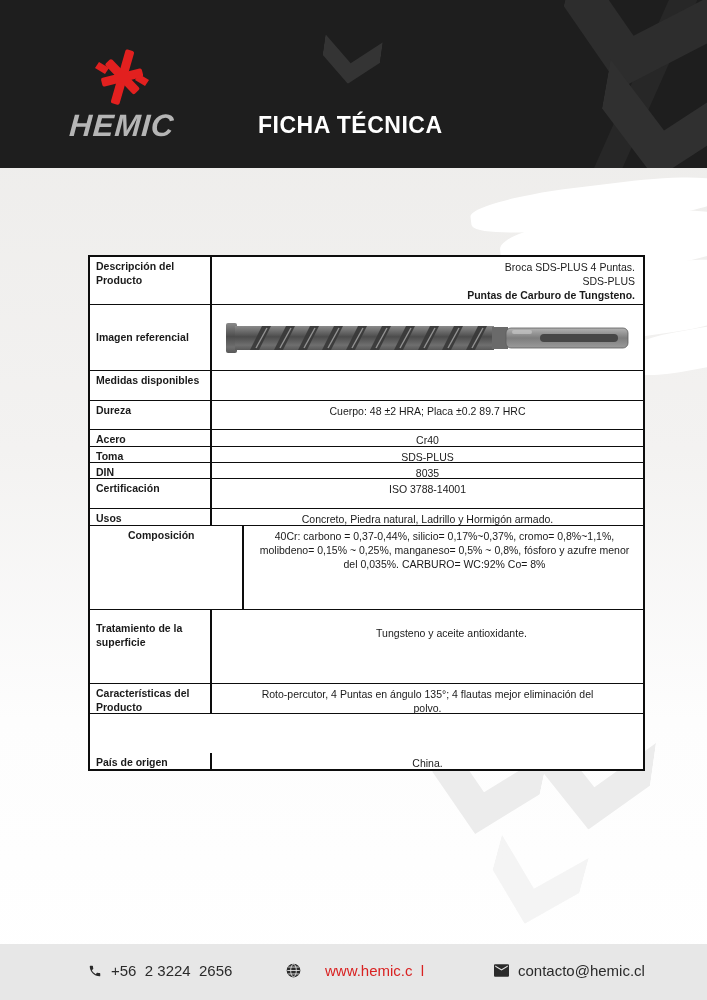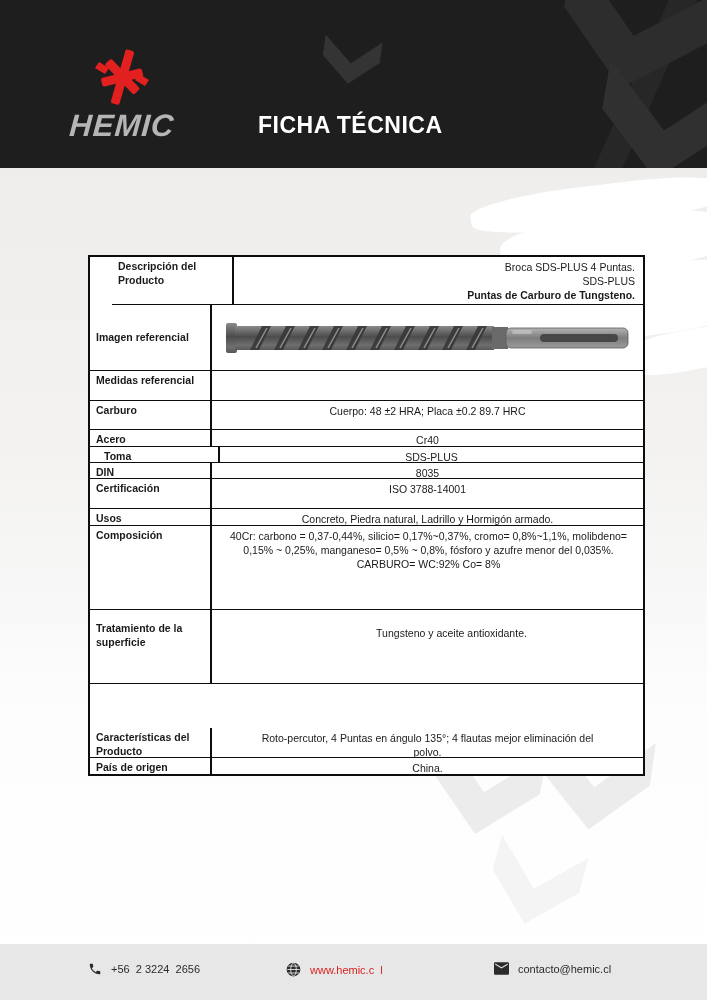--- a/index.html
+++ b/index.html
@@ -40,62 +40,62 @@
   .wm1{left:430px;top:740px;width:110px;height:95px;transform:rotate(12deg);}
   .wm2{left:540px;top:735px;width:110px;height:95px;transform:rotate(8deg);}
   .wm3{left:490px;top:845px;width:90px;height:80px;transform:rotate(15deg);opacity:.6;}
   
   .spec-table{
     position:absolute;left:88px;top:255px;width:557px;
     background:#fff;border:2px solid var(--table-border,#0d0d0d);
     box-sizing:border-box;
   }
   .trow{display:flex;border-bottom:1.5px solid var(--table-border,#0d0d0d);box-sizing:border-box;}
-  .trow:last-child{border-bottom:none;}
+  .trow:last-child{border-bottom:none;margin-top:39px;}
   .tlabel{
     width:122px;flex:0 0 122px;border-right:2px solid var(--table-border,#0d0d0d);
     font-weight:700;font-size:10.5px;line-height:1.3;color:#1a1a1a;
     padding:3px 4px 2px 6px;box-sizing:border-box;
   }
   .tvalue{
     flex:1;font-size:10.5px;line-height:1.35;color:#1a1a1a;
     text-align:center;padding:3px 8px 2px 8px;box-sizing:border-box;
   }
   .vline{display:block;text-align:right;}
   .vbold{font-weight:700;}
-  .r-desc{height:48px;margin-left:22px;}
+  .r-desc{height:48px;}
   .r-img{height:66px;justify-content:center;}
   .r-img .tlabel{display:flex;align-items:center;}
   .r-img .tvalue{display:flex;align-items:center;justify-content:center;padding:2px;}
   .r-med{height:30px;}
   .r-dur{height:29px;}
   .r-acero{height:17px;}
-  .r-toma{height:16px;padding-left:8px;}
+  .r-toma{height:16px;}
   .r-din{height:16px;}
   .r-cert{height:30px;}
   .r-usos{height:17px;justify-content:space-between;}
-  .r-comp{height:84px;}
+  .r-comp{height:84px;padding-left:32px;}
   .r-comp .tvalue{text-align:center;padding-left:10px;}
   .r-trat{height:74px;gap:48px;}
   .r-trat .tlabel{padding-top:12px;}
   .r-trat .tvalue{padding-top:16px;}
-  .r-car{height:30px;margin-top:44px;}
+  .r-car{height:30px;}
   .r-car .tvalue{padding:3px 46px 2px 46px;}
   .r-pais{height:16px;}
   
   .footer{
     position:absolute;left:0;bottom:0;width:707px;height:56px;
     background:var(--footer-bg,#e7e7e7);
   }
   .f-item{position:absolute;top:18px;display:flex;align-items:center;gap:9px;}
   .f-phone{left:88px;}
   .f-web{left:286px;}
   .f-mail{left:494px;}
-  .f-text{font-size:11px;color:#2b2b2b;white-space:pre;}
-  .f-link{color:var(--link-red,#e02424);}
+  .f-text{font-size:15px;color:#2b2b2b;white-space:pre;}
+  .f-link{color:var(--link-red,#e02424);margin-left:15px;}
   .ficon{display:block;}
 </style>
 </head>
 <body>
 
 <div class="page">
 
   <div class="header">
     <div class="hdr-shape chev hdr-c1"></div>
     <div class="hdr-shape hdr-bar"></div>
@@ -187,25 +187,25 @@
           <rect x="270" y="17" width="16" height="22" fill="#6a6a6a"></rect>
 
           <rect x="284" y="18" width="122" height="20" rx="5" fill="url(#shankGrad)" stroke="#5c5c5c" stroke-width="0.8"></rect>
           <rect x="318" y="24" width="78" height="8" rx="4" fill="#474747"></rect>
           <rect x="290" y="20" width="20" height="4" rx="2" fill="#c6c6c6" opacity="0.7"></rect>
         </svg>
       </div>
     </div>
 
     <div class="trow r-med">
-      <div class="tlabel">Medidas referencial</div>
+      <div class="tlabel">Medidas disponibles</div>
     </div>
 
     <div class="trow r-dur">
-      <div class="tlabel">Carburo</div>
+      <div class="tlabel">Dureza</div>
       <div class="tvalue">Cuerpo: 48 ±2 HRA; Placa ±0.2 89.7 HRC</div>
     </div>
 
     <div class="trow r-acero">
       <div class="tlabel">Acero</div>
       <div class="tvalue">Cr40</div>
     </div>
 
     <div class="trow r-toma">
       <div class="tlabel">Toma</div>

